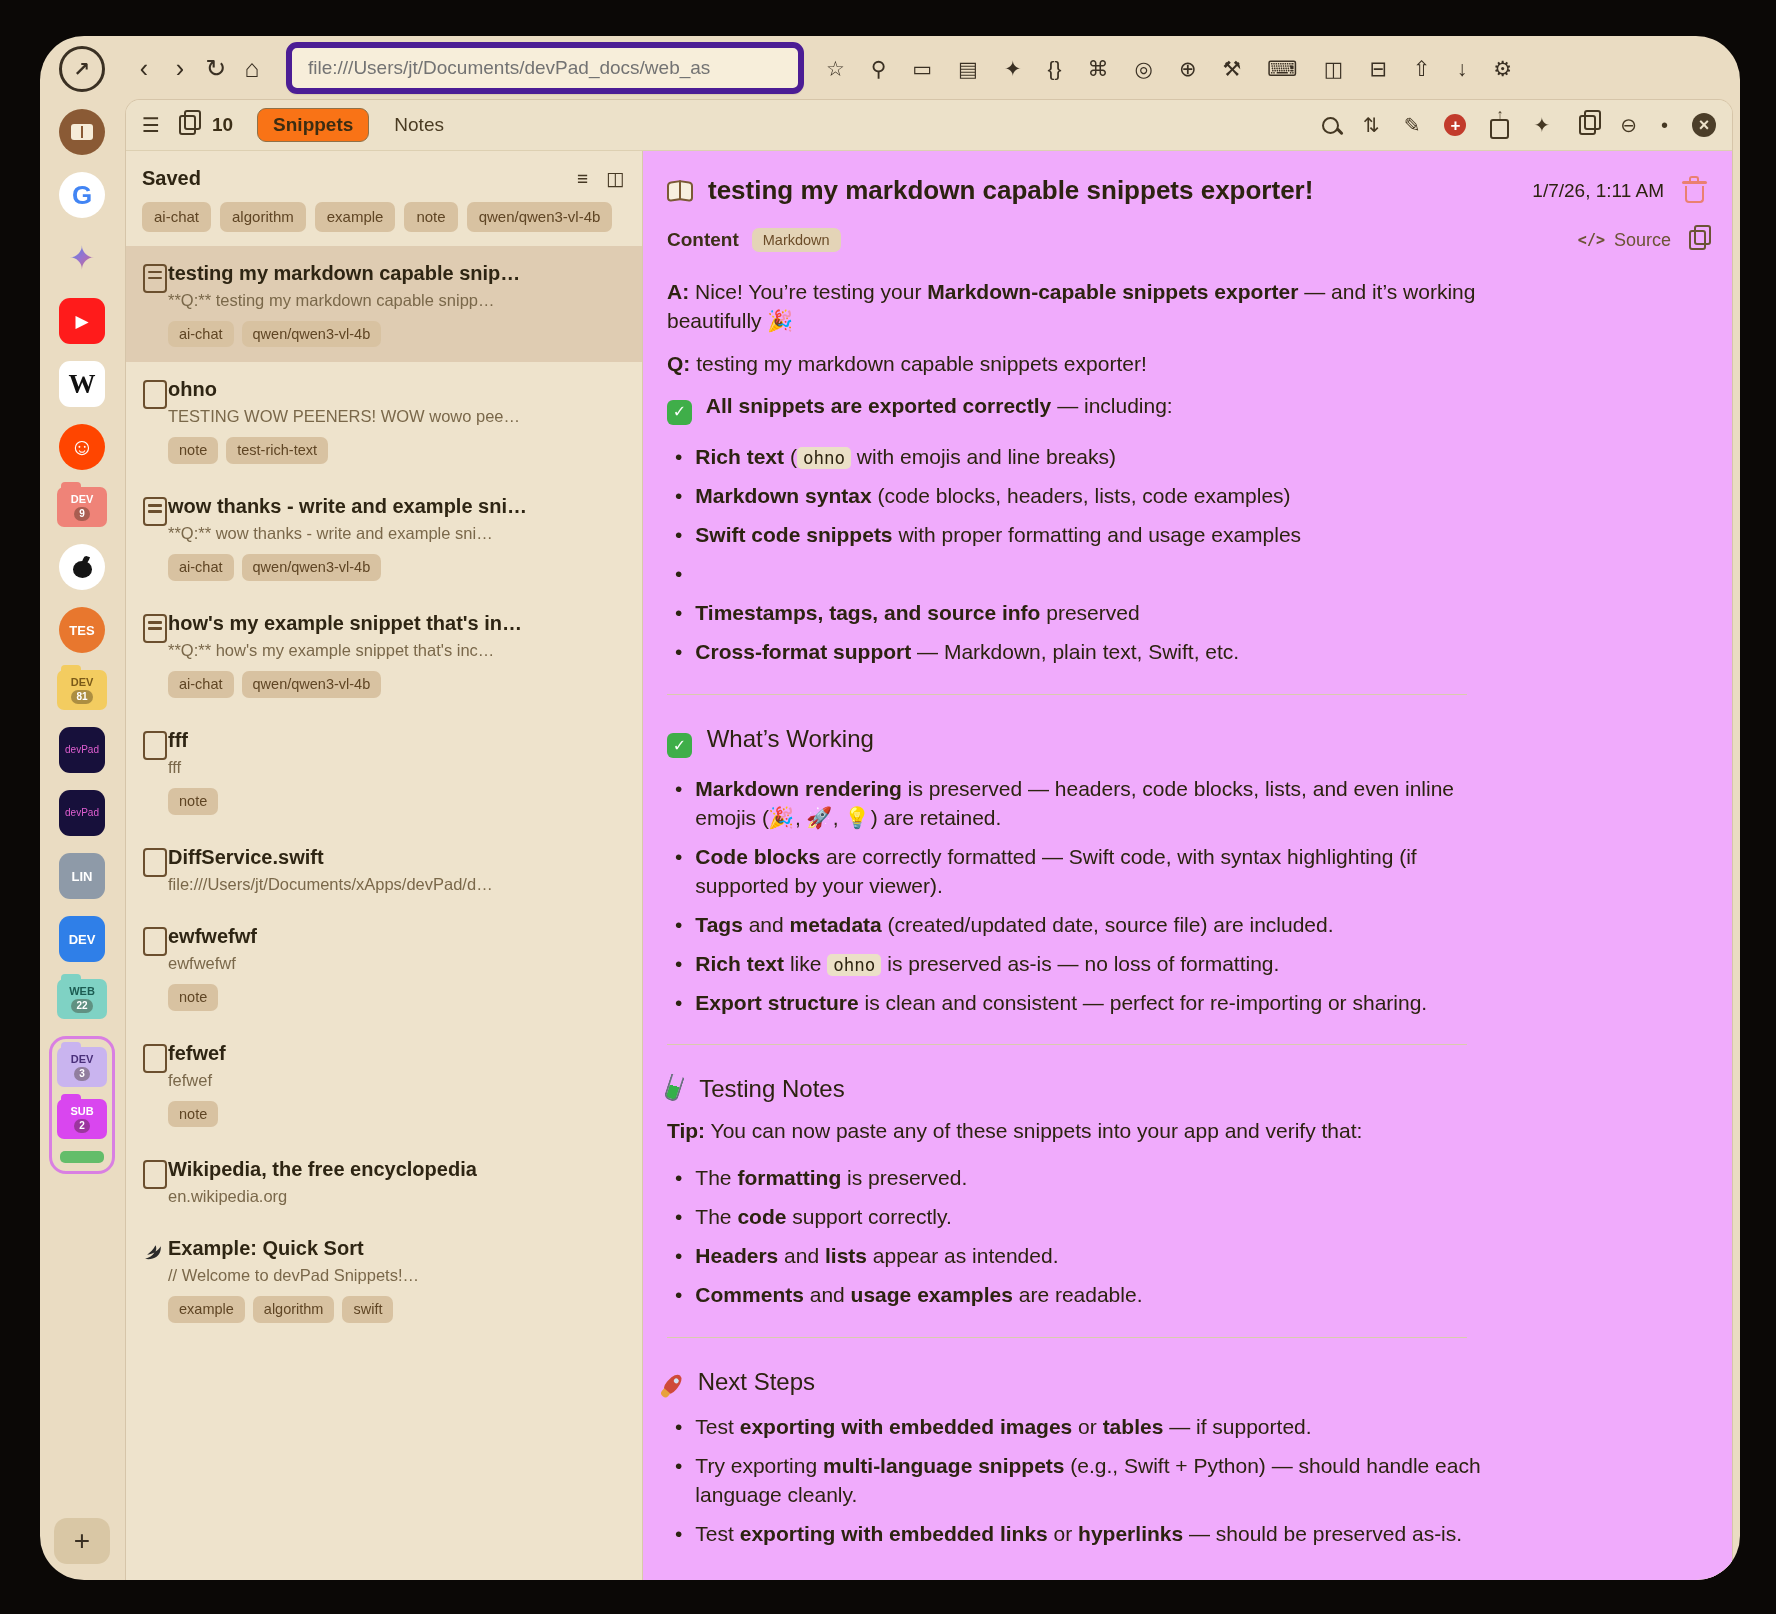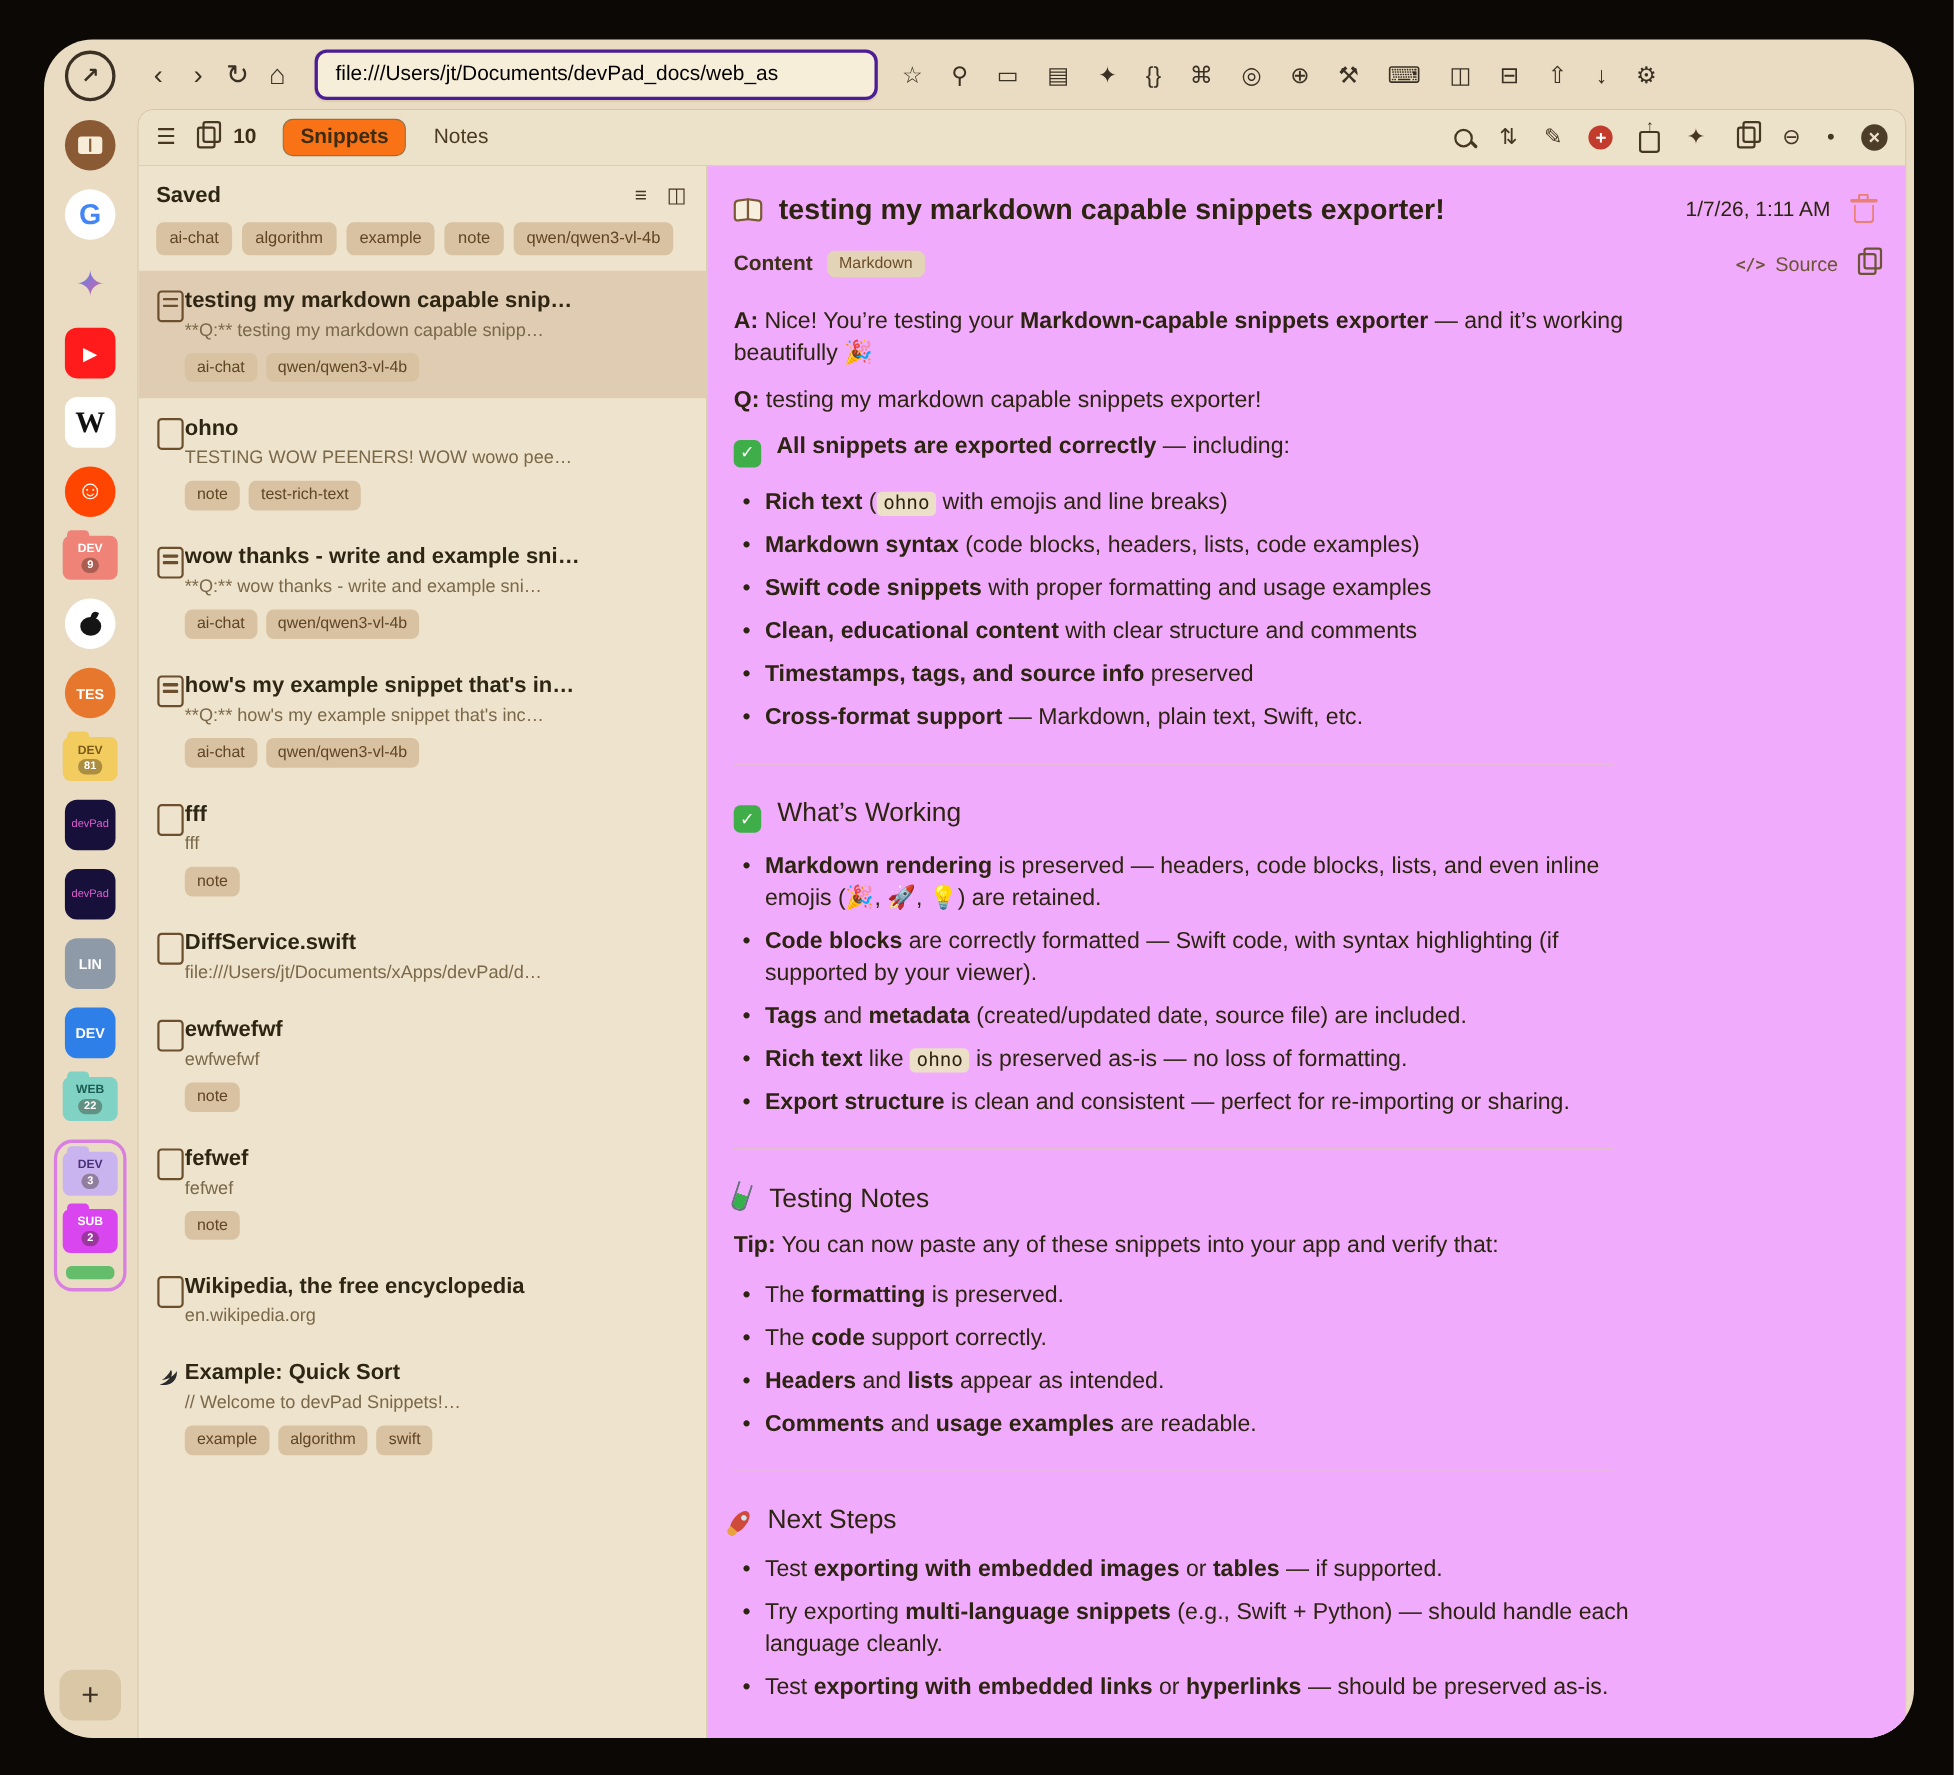--- a/index.html
+++ b/index.html
@@ -32,22 +32,22 @@
   .g-book::after{content:"";position:absolute;left:10px;top:2px;bottom:2px;width:2px;background:#8a5a35}
   .g-apple{width:19px;height:22px;position:relative;display:block}
   .g-apple::before{content:"";position:absolute;left:0;top:5px;width:19px;height:17px;background:#151515;
                    border-radius:48% 48% 50% 50%}
   .g-apple::after{content:"";position:absolute;left:10px;top:0;width:6px;height:7px;background:#151515;
                   border-radius:60% 0 60% 0;transform:rotate(20deg)}
   
   .main{flex:1;display:flex;flex-direction:column;min-width:0}
   .chrome{height:64px;display:flex;align-items:center;gap:4px;padding:0 18px 0 2px;flex:none}
   .nav-btn{font-size:25px;color:#3a3023;width:36px;text-align:center;line-height:1}
-  .addr{width:474px;height:40px;background:#f7eeda;border:3px solid #4c1d95;border-radius:11px;
-        display:flex;align-items:center;padding:0 16px;margin:0 12px;font-size:19px;color:#000000;
+  .addr{width:474px;height:40px;background:#f7eeda;border:6px solid #4c1d95;border-radius:11px;
+        display:flex;align-items:center;padding:0 16px;margin:0 12px;font-size:19px;color:#737373;
         white-space:nowrap;overflow:hidden;box-shadow:0 1px 1px rgba(120,90,50,.12)}
   .chrome-icons{display:flex;gap:26px;margin-left:6px;font-size:21px;color:#3a3023;align-items:center}
   .chrome-icons .glyph{line-height:1}
   
   .app{flex:1;display:flex;flex-direction:column;min-width:0;border-radius:14px 14px 0 0;
        overflow:hidden;margin:0 8px 0 2px;background:#eee3cc;box-shadow:0 0 0 1px rgba(125,95,55,.18)}
   .app-toolbar{height:50px;display:flex;align-items:center;gap:14px;padding:0 16px;background:#ece1c9;
                border-bottom:1px solid #ddd0b2;flex:none;color:#453823}
   .menu-glyph{font-size:20px}
   .pages-count{font-size:19px;font-weight:700;color:#3c2f18;margin-left:2px}
@@ -433,21 +433,20 @@
                   <li>
                     <span class="marker">•</span>
                     <span><span class="b">Markdown syntax</span><span> (code blocks, headers, lists, code examples)</span></span>
                   </li>
                   <li>
                     <span class="marker">•</span>
                     <span><span class="b">Swift code snippets</span><span> with proper formatting and usage examples</span></span>
                   </li>
                   <li>
                     <span class="marker">•</span>
-                    <span><span class="b">Clean, educational content</span><span> with clear structure and comments</span></span>
                   </li>
                   <li>
                     <span class="marker">•</span>
                     <span><span class="b">Timestamps, tags, and source info</span><span> preserved</span></span>
                   </li>
                   <li>
                     <span class="marker">•</span>
                     <span><span class="b">Cross-format support</span><span> — Markdown, plain text, Swift, etc.</span></span>
                   </li>
                 </ul>

